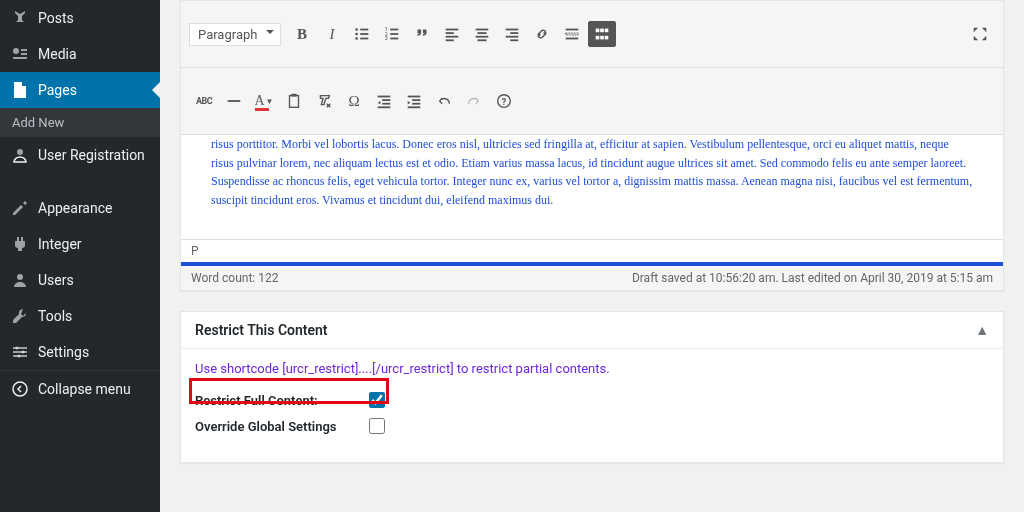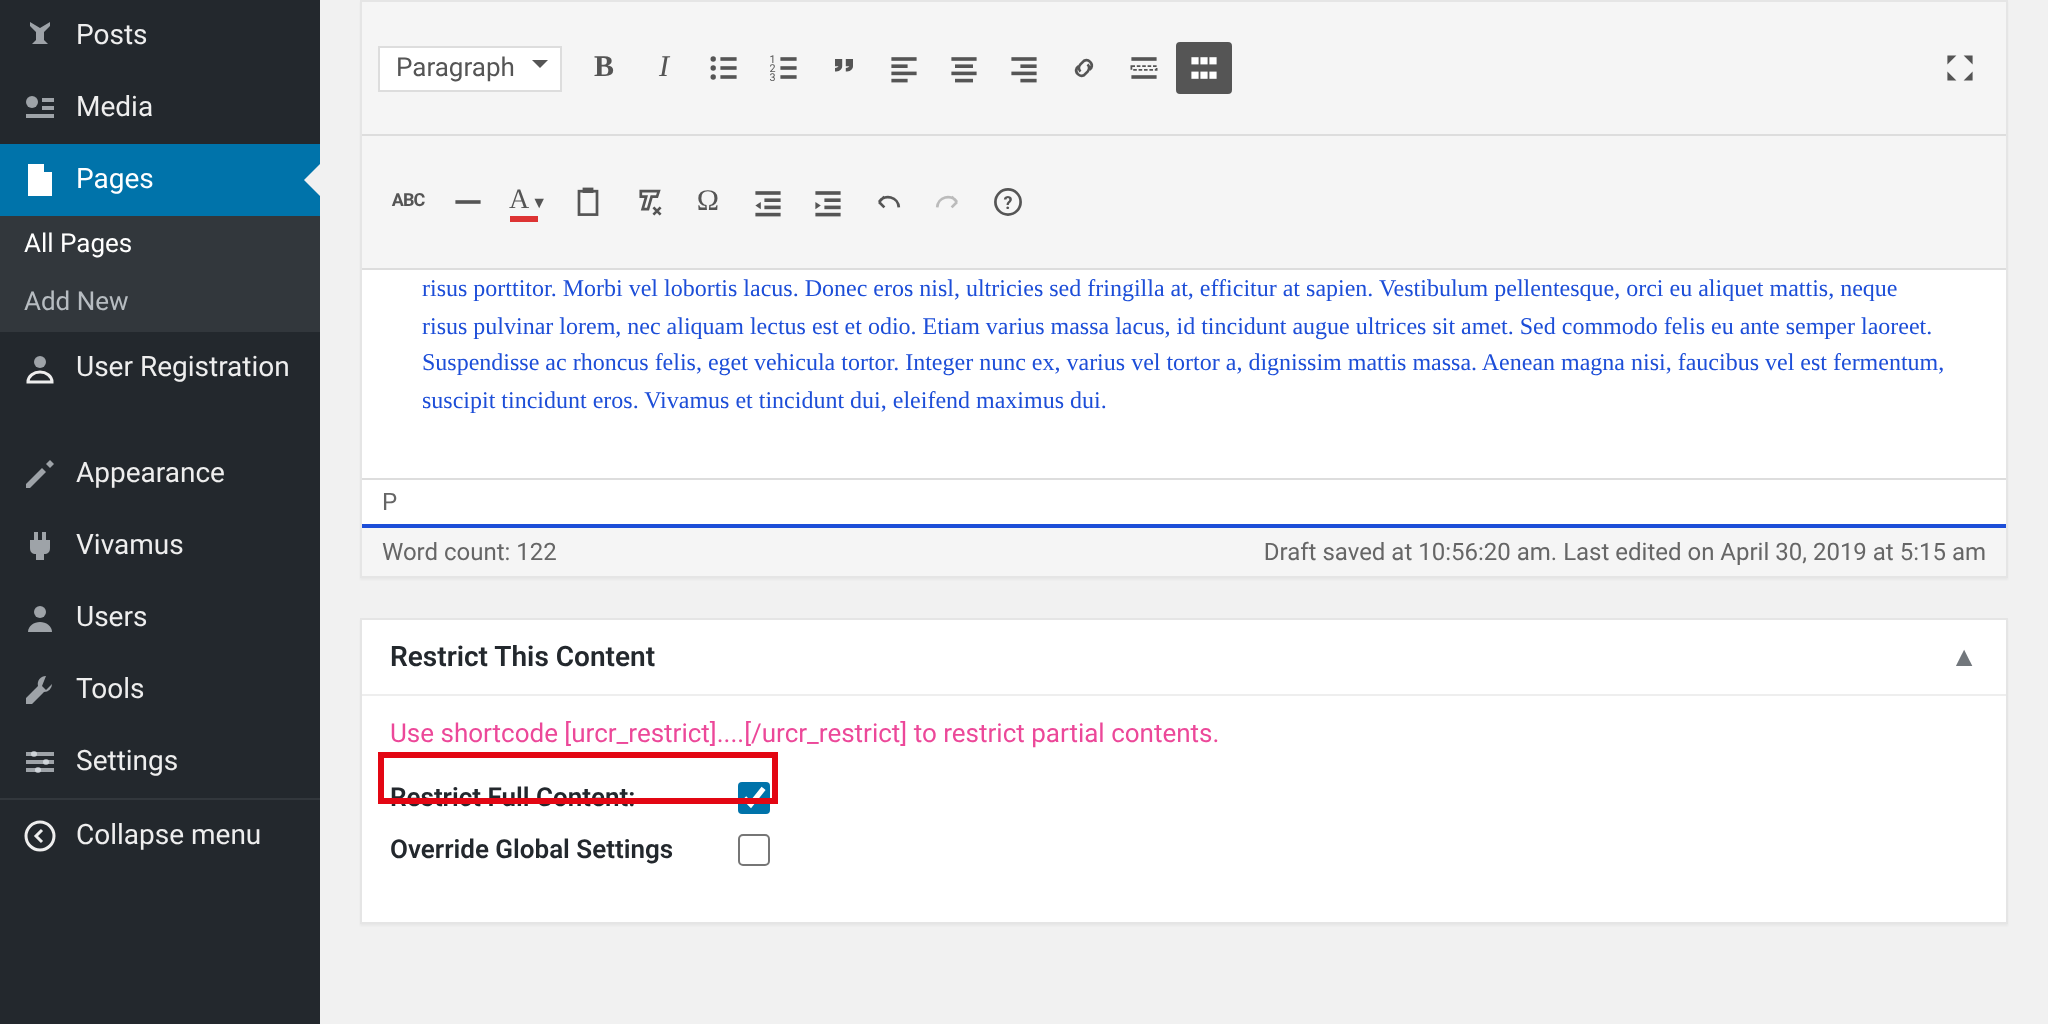--- a/index.html
+++ b/index.html
@@ -23,27 +23,27 @@
 .tb-select::after { content: ""; position: absolute; right: 6px; top: 50%; transform: translateY(-50%); border: 4px solid transparent; border-top-color: #555; }
 .tb-btn { width: 28px; height: 26px; display: flex; align-items: center; justify-content: center; margin: 0 1px; cursor: pointer; border-radius: 2px; color: #555; }
 .tb-btn.active { background: #555; color: #fff; border: 1px solid #555; }
 .tb-btn svg { width: 18px; height: 18px; fill: currentColor; }
 .tb-btn .txt { font-family: Georgia, serif; font-weight: bold; font-size: 15px; }
 .tb-btn .txtI { font-family: Georgia, serif; font-style: italic; font-size: 15px; }
 .tb-btn.dim { color: #bbb; }
 .tb-spacer { flex: 1; }
 .editor-content { padding: 0 30px 30px 30px; font-family: Georgia, "Times New Roman", serif; font-size: 12px; line-height: 1.55; color: #1d4ed8; }
 .path-bar { border-top: 1px solid #ddd; padding: 4px 10px; font-size: 12px; color: #666; background: #fff; }
-.status-bar { border-top: 2px solid #1d4ed8; background: #f5f5f5; display: flex; padding: 5px 10px; font-size: 12px; color: #666; }
+.status-bar { border-top: 4px solid #1d4ed8; background: #f5f5f5; display: flex; padding: 5px 10px; font-size: 12px; color: #666; }
 .status-bar .sb-right { margin-left: auto; text-align: right; }
 .meta-box { margin: 0 20px 20px 20px; background: #fff; border: 1px solid #e5e5e5; box-shadow: 0 1px 1px rgba(0,0,0,.04); }
 .meta-head { border-bottom: 1px solid #eee; padding: 10px 14px; font-size: 14px; font-weight: 600; color: #23282d; display: flex; align-items: center; }
 .meta-head .chev { margin-left: auto; color: #72777c; }
 .meta-body { padding: 12px 14px 18px 14px; font-size: 13px; color: #444; }
-.meta-desc { margin-bottom: 16px; color: #ec4899; }
+.meta-desc { margin-bottom: 16px; color: #6d28d9; }
 .meta-row { display: flex; align-items: center; margin-bottom: 10px; }
 .meta-row label { width: 174px; font-weight: 600; color: #23282d; }
 .meta-row input[type=checkbox] { width: 16px; height: 16px; accent-color: #0073aa; }
 .highlight-box { border: 3px solid #e30613; position: absolute; pointer-events: none; }
 .abc { font-size: 9px; font-weight: bold; letter-spacing: -0.5px; text-decoration-style: wavy; text-decoration-color: #d33; }
 </style>
 </head>
 <body>
 
 <div class="wrap">
@@ -66,23 +66,20 @@
       <span>Media</span>
     </div>
     <div class="menu-item active">
       <span class="mi-icon">
           <svg viewBox="0 0 20 20">
             <path d="M4 2h8l4 4v12H4zM12 2v4h4"></path>
           </svg>
         </span>
       <span>Pages</span>
     </div>
-    <div class="menu-item sub">
-      <span>All Pages</span>
-    </div>
     <div class="menu-item sub dim">
       <span>Add New</span>
     </div>
     <div class="menu-item">
       <span class="mi-icon">
           <svg viewBox="0 0 20 20">
             <circle cx="10" cy="7" r="3"></circle>
             <path d="M4 17c0-3 3-5 6-5s6 2 6 5z" fill="none" stroke="currentColor" stroke-width="1.5"></path>
           </svg>
         </span>
@@ -96,21 +93,21 @@
           </svg>
         </span>
       <span>Appearance</span>
     </div>
     <div class="menu-item">
       <span class="mi-icon">
           <svg viewBox="0 0 20 20">
             <path d="M7 3v4H5v4c0 2 1 3 3 3v3h4v-3c2 0 3-1 3-3V7h-2V3h-2v4H9V3z"></path>
           </svg>
         </span>
-      <span>Vivamus</span>
+      <span>Integer</span>
     </div>
     <div class="menu-item">
       <span class="mi-icon">
           <svg viewBox="0 0 20 20">
             <circle cx="10" cy="7" r="3"></circle>
             <path d="M4 17c0-3 3-5 6-5s6 2 6 5z"></path>
           </svg>
         </span>
       <span>Users</span>
     </div>

